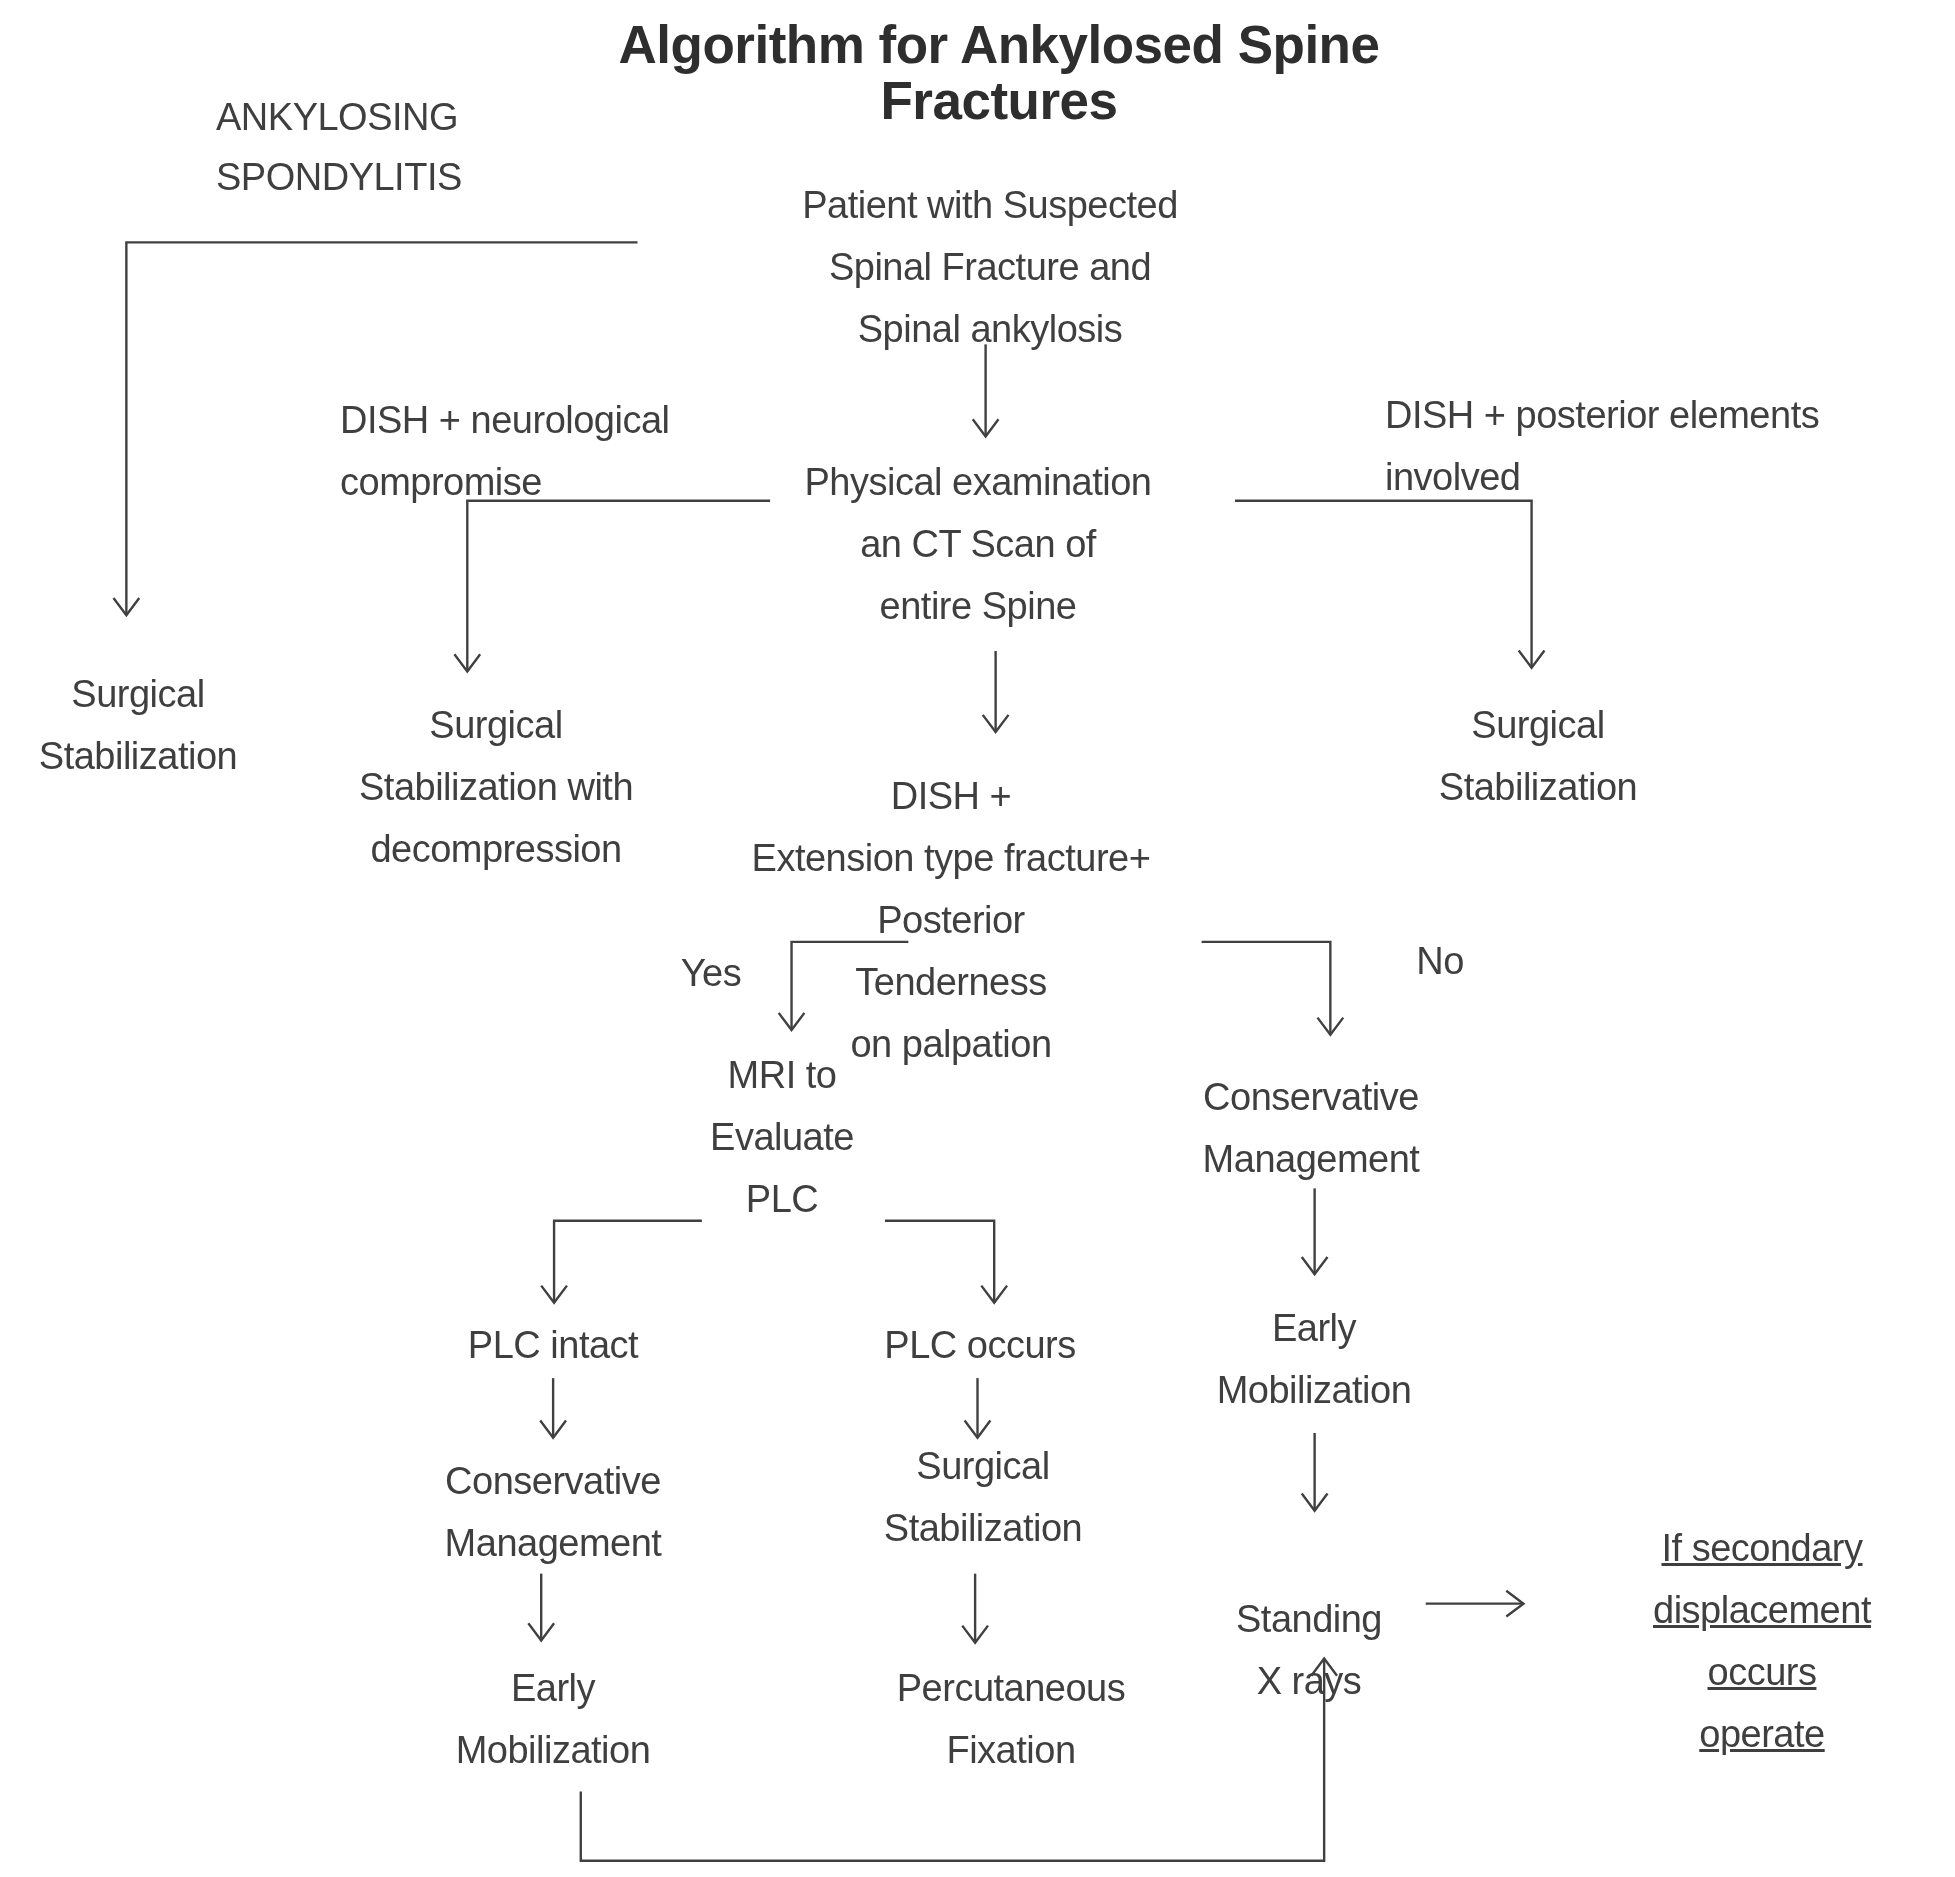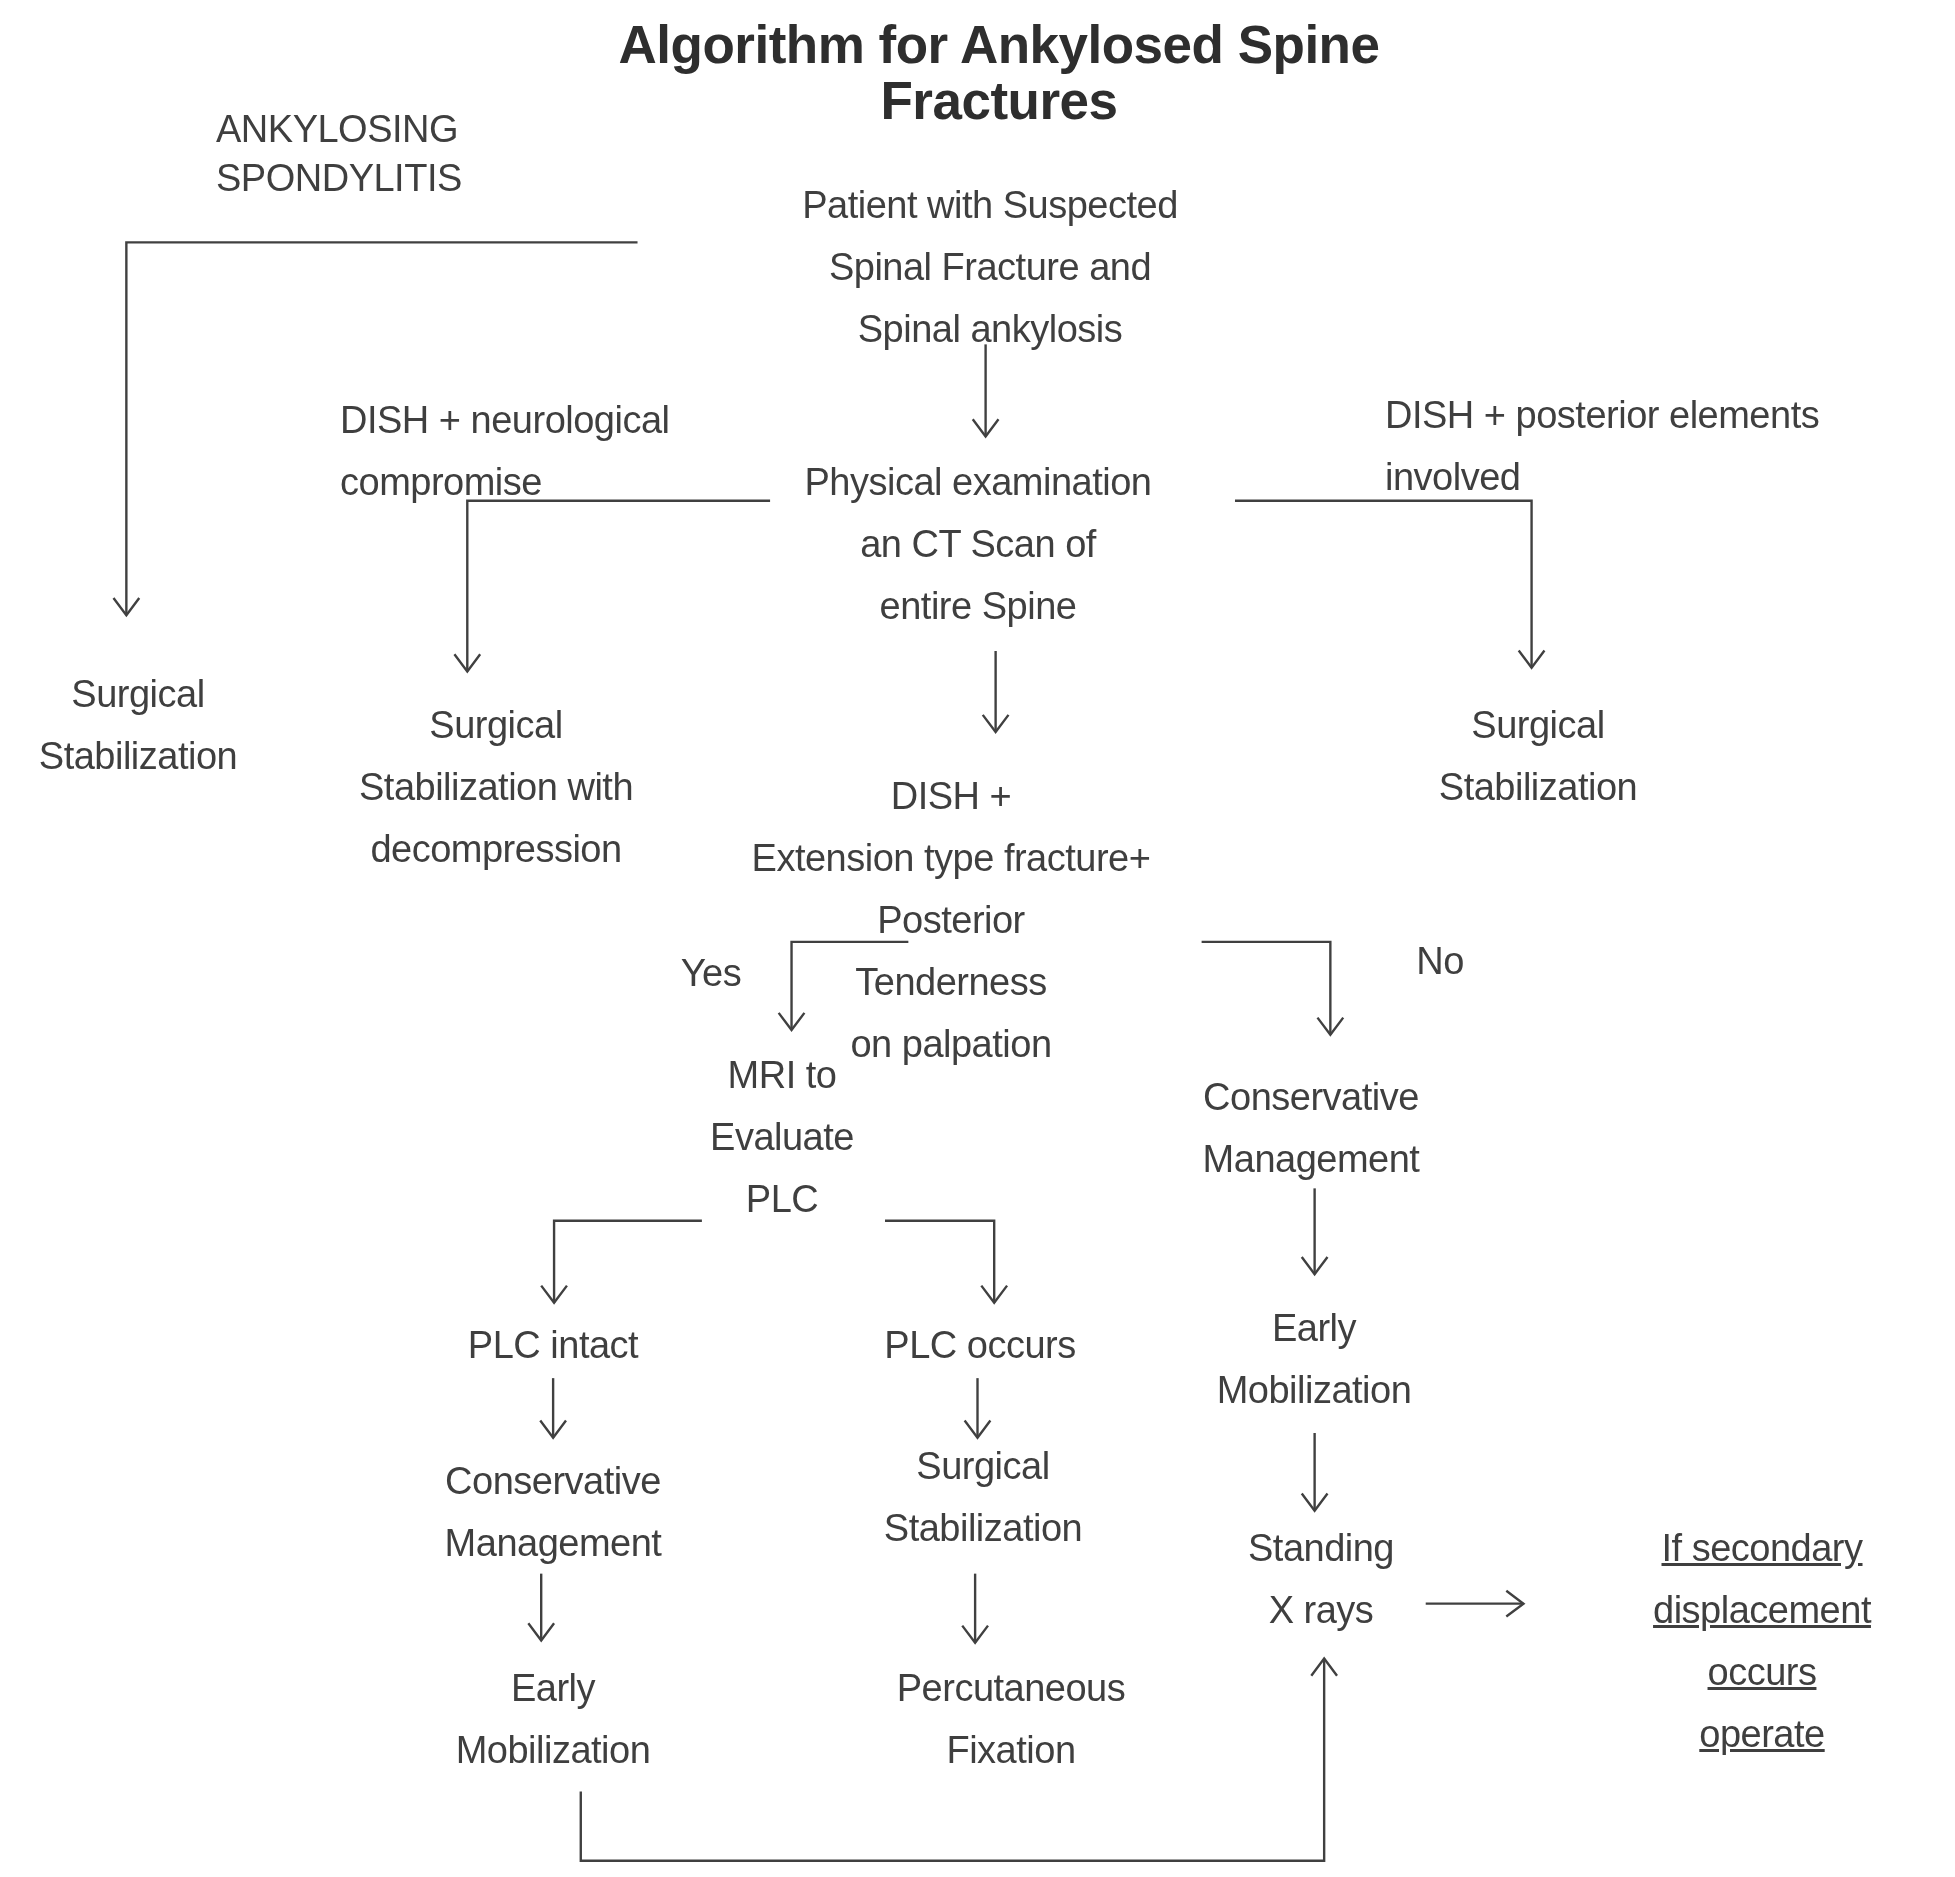--- a/index.html
+++ b/index.html
@@ -57,21 +57,21 @@
     <path d="M 2757 3005 L 2757 3168" marker-end="url(#arrowhead)"></path>
     <path d="M 1135 3300 L 1135 3440" marker-end="url(#arrowhead)"></path>
     <path d="M 2045 3300 L 2045 3445" marker-end="url(#arrowhead)"></path>
     <path d="M 2990 3363 L 3195 3363" marker-end="url(#arrowhead)"></path>
     <path d="M 1218 3757 L 1218 3902 L 2777 3902 L 2777 3478" marker-end="url(#arrowhead)"></path>
   </svg>
 
   <div class="node title" style="left:999px; top:16.7px;">Algorithm for Ankylosed Spine
 Fractures</div>
 
-  <div class="node left-align" style="left:216px; top:105px; line-height:49px;">ANKYLOSING
+  <div class="node left-align" style="left:216px; top:87px; line-height:60px;">ANKYLOSING
 SPONDYLITIS</div>
 
   <div class="node" style="left:990px; top:174px;">Patient with Suspected
 Spinal Fracture and
 Spinal ankylosis</div>
 
   <div class="node left-align" style="left:340px; top:389px;">DISH + neurological
 compromise</div>
 
   <div class="node" style="left:978px; top:451px;">Physical examination
@@ -114,21 +114,21 @@
 
   <div class="node" style="left:1314px; top:1297px;">Early
 Mobilization</div>
 
   <div class="node" style="left:553px; top:1450px;">Conservative
 Management</div>
 
   <div class="node" style="left:983px; top:1435px;">Surgical
 Stabilization</div>
 
-  <div class="node" style="left:1309px; top:1517px;margin-left:12px;">Standing
+  <div class="node" style="left:1309px; top:1588px;">Standing
 X rays</div>
 
   <div class="node" style="left:1762px; top:1517px;text-decoration:underline;">If secondary
 displacement occurs
 operate</div>
 
   <div class="node" style="left:553px; top:1657px;">Early
 Mobilization</div>
 
   <div class="node" style="left:1011px; top:1657px;">Percutaneous

